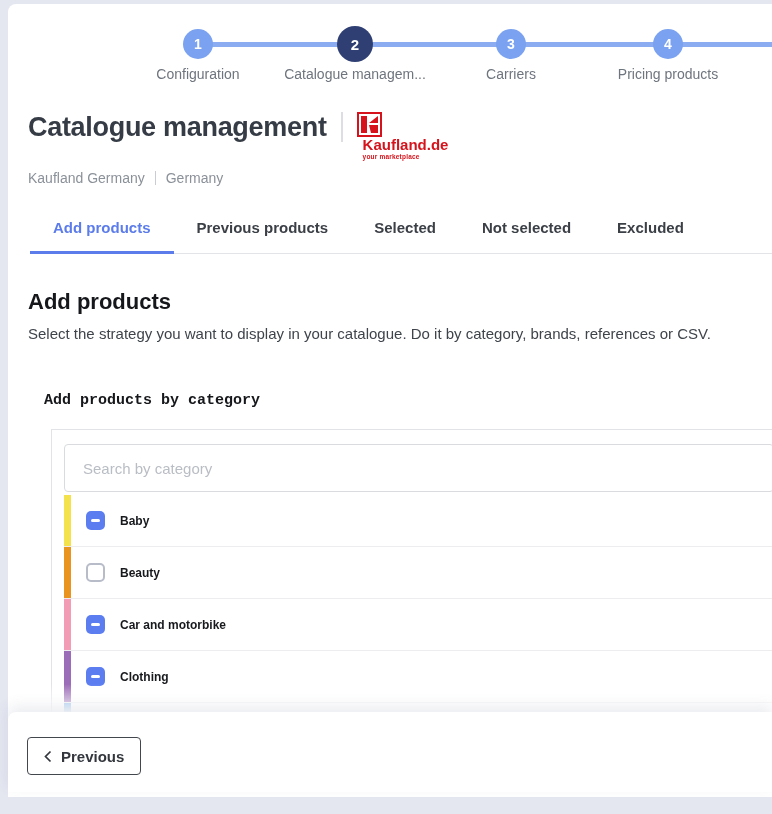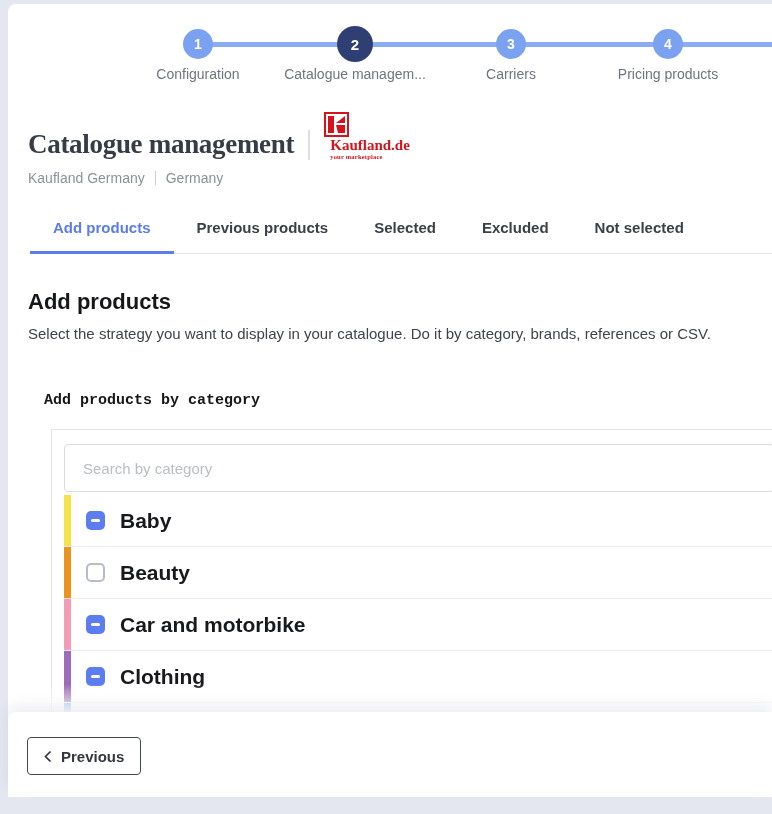--- a/index.html
+++ b/index.html
@@ -33,21 +33,21 @@
     top:22px; width:36px; height:36px; background:#2f3f73; font-size:15px;
   }
   .step .lbl {
     position:absolute; top:62px; left:0; width:160px; text-align:center;
     font-size:14px; color:#6f757e; white-space:nowrap; overflow:hidden;
   }
   .step1 { left:110px; } .step2 { left:267px; } .step3 { left:423px; } .step4 { left:580px; }
 
   
   .header { margin:12px 0 0 20px; }
-  .title-row { display:flex; align-items:flex-end;font-family:Liberation Serif, serif; }
+  .title-row { display:flex; align-items:flex-start; }
   h1 { font-size:27px; font-weight:bold; color:#363c45; letter-spacing:-0.3px; }
   .title-divider { width:2px; height:30px; background:#dcdee3; margin:0 14px 0 14px; }
   .klogo { display:flex; align-items:flex-start;flex-direction:column; }
   .klogo svg { display:block; }
   .klogo-text { margin-left:6px; display:flex; flex-direction:column; }
   .klogo-name { color:#d6131c; font-size:15px; font-weight:bold; line-height:16px; }
   .klogo-tag { color:#d6131c; font-size:6.5px; font-weight:bold; letter-spacing:0.2px; }
   .subtitle { margin-top:10px; display:flex; align-items:center; font-size:14px; color:#8b9199; }
   .sub-divider { width:1px; height:14px; background:#c9ccd3; margin:0 10px; }
 
@@ -85,21 +85,21 @@
   }
   .cat-row:last-child { border-bottom:none; }
   .color-bar { position:absolute; left:0; top:0; bottom:0; width:7px; }
   .cb {
     width:19px; height:19px; border-radius:5px; flex:0 0 auto; cursor:pointer;
     display:flex; align-items:center; justify-content:center;
   }
   .cb.indeterminate { background:#5b7df0; }
   .cb.unchecked { background:#fff; border:2px solid #b7bcc8; }
   .cb .minus { width:9px; height:3px; border-radius:2px; background:#ffffff; }
-  .cat-label { margin-left:15px; font-size:21px; font-weight:bold; color:#17191d; }
+  .cat-label { margin-left:15px; font-size:12px; font-weight:bold; color:#17191d; }
 
   
   .list-fade {
     position:absolute; left:9px; right:0; top:684px; height:28px; z-index:5;
     background:linear-gradient(180deg, rgba(255,255,255,0), rgba(255,255,255,0.95));
     pointer-events:none;
   }
   .footer {
     position:absolute; left:8px; top:712px; width:764px; height:80px; z-index:6;
     background:#ffffff; border-radius:8px 0 0 0;
@@ -162,22 +162,22 @@
       <span>Kaufland Germany</span>
       <span class="sub-divider"></span>
       <span>Germany</span>
     </div>
   </div>
 
   <div class="tabs">
     <div class="tab active">Add products</div>
     <div class="tab">Previous products</div>
     <div class="tab">Selected</div>
+    <div class="tab">Not selected</div>
     <div class="tab">Excluded</div>
-    <div class="tab">Not selected</div>
   </div>
 
   <div class="content">
     <h2>Add products</h2>
     <p class="desc">Select the strategy you want to display in your catalogue. Do it by category, brands, references or CSV.</p>
     <h3>Add products by category</h3>
 
     <div class="panel">
       <input class="search-input" type="text" placeholder="Search by category" style="">
       <div class="cat-list">

